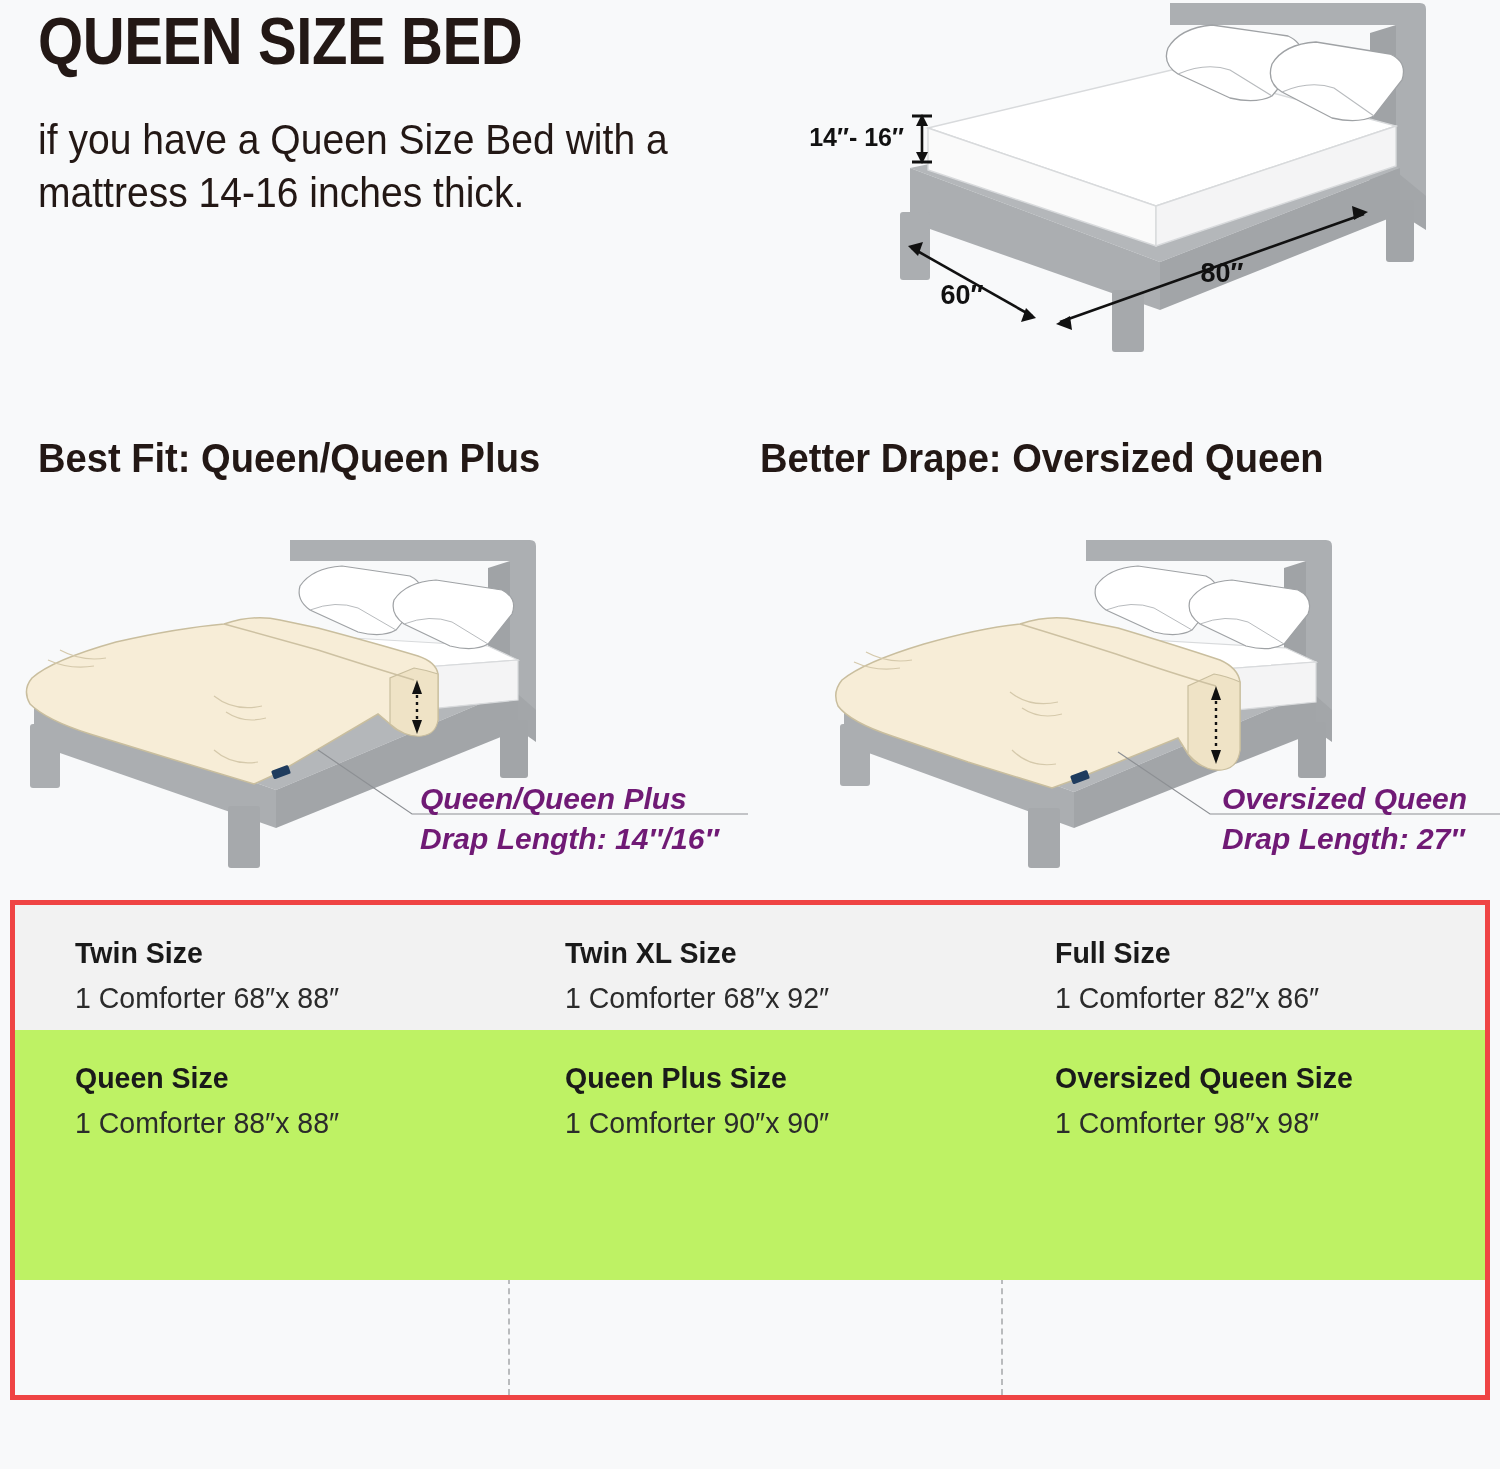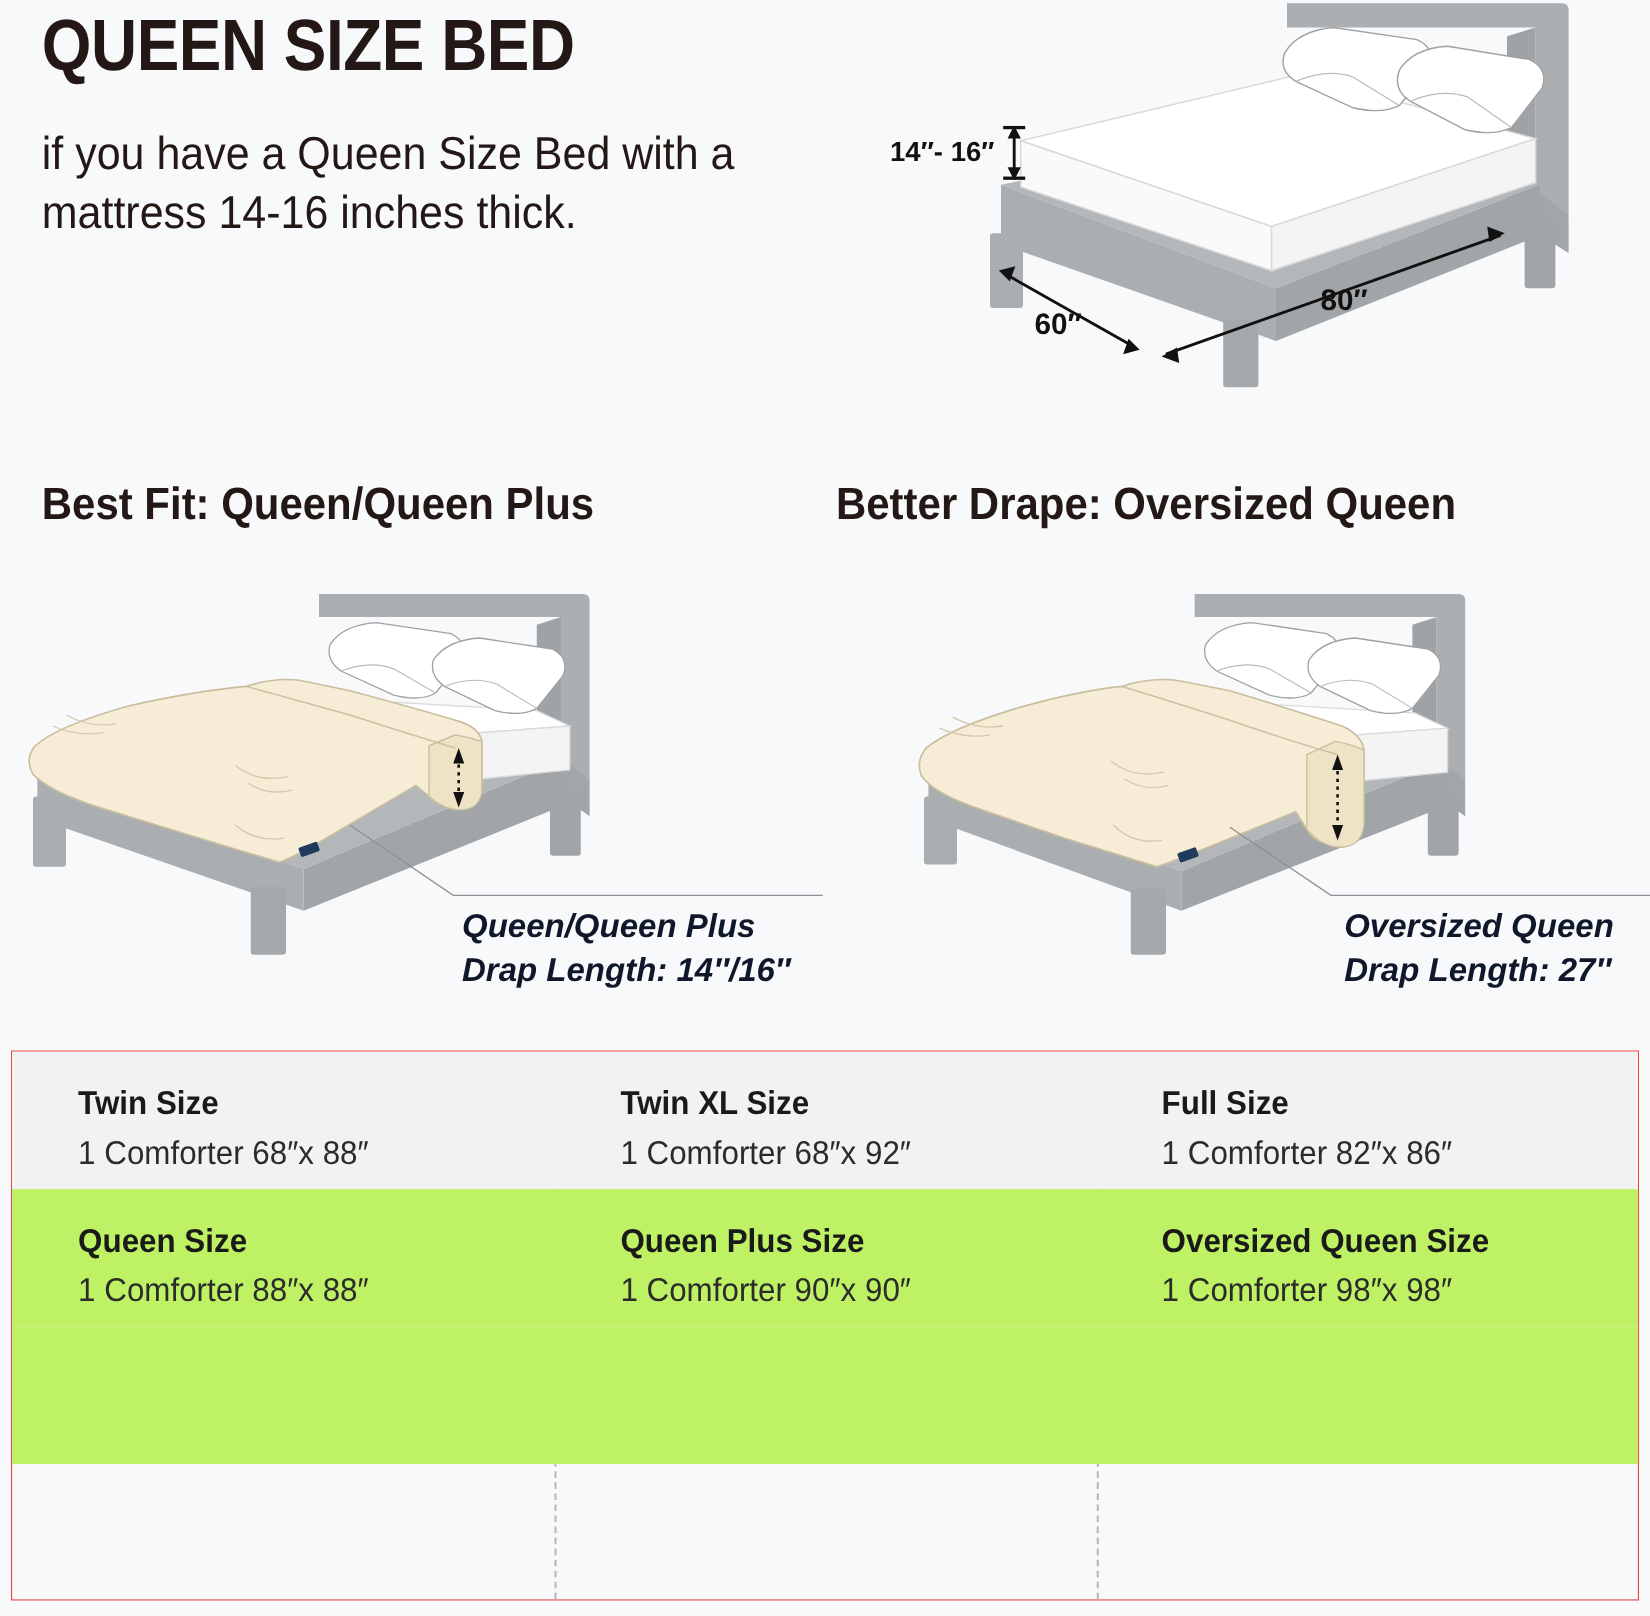--- a/index.html
+++ b/index.html
@@ -35,30 +35,30 @@
   #sec-right{ left:760px; }
 
   
   .bed-hero{ position:absolute; left:760px; top:0px; width:720px; height:360px; }
   .bed-left{ position:absolute; left:18px;  top:528px; width:740px; height:345px; }
   .bed-right{position:absolute; left:830px; top:528px; width:680px; height:345px; }
 
   
   .callout{
     position:absolute; font-style:italic; font-weight:bold;
-    font-size:30px; line-height:1.32; color:#0f172a; white-space:nowrap;margin-top:44px;
+    font-size:30px; line-height:1.32; color:#701a75; white-space:nowrap;
   }
   #callout-left{ left:420px; top:779px; }
   #callout-right{ left:1222px; top:779px; }
 
   
   .table{
-    position:absolute; left:10px; top:955px;
+    position:absolute; left:10px; top:900px;
     width:1480px; height:500px;
-    border:1px solid #ef4444;
+    border:5px solid #ef4444;
     overflow:hidden;
   }
   .trow{ display:flex; height:125px; position:relative; }
   .trow.shade{ background:#F2F2F2; }
   .trow.plain{ background:#bef264; }
   .tcell{
     width:33.3333%; position:relative;
     padding:30px 0 0 60px;
   }
   .cell-title{

